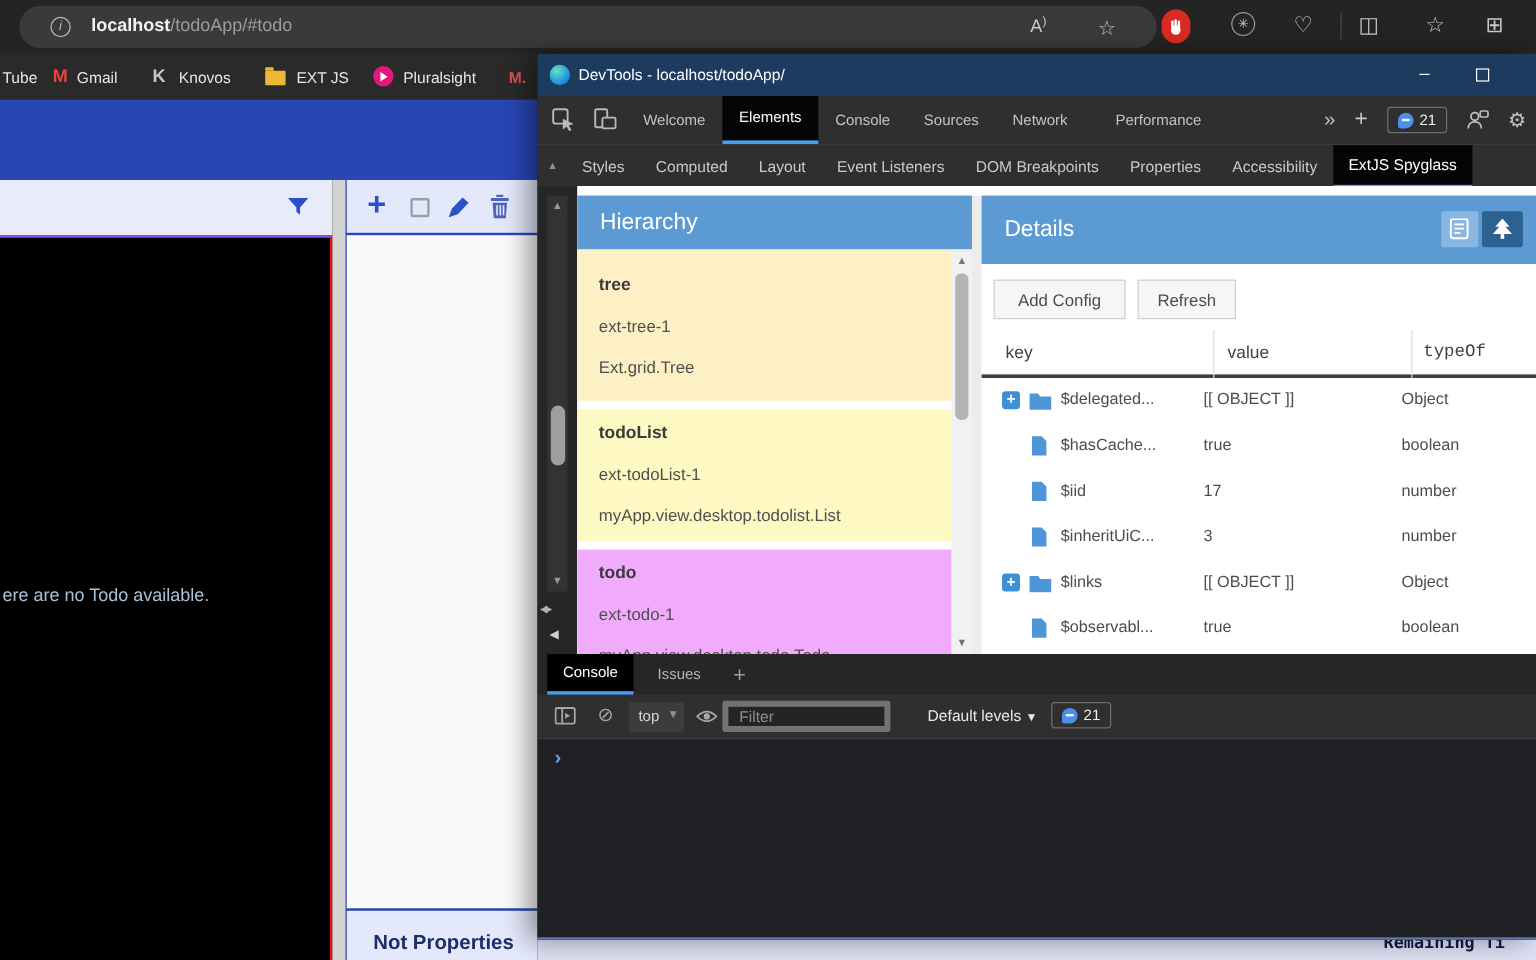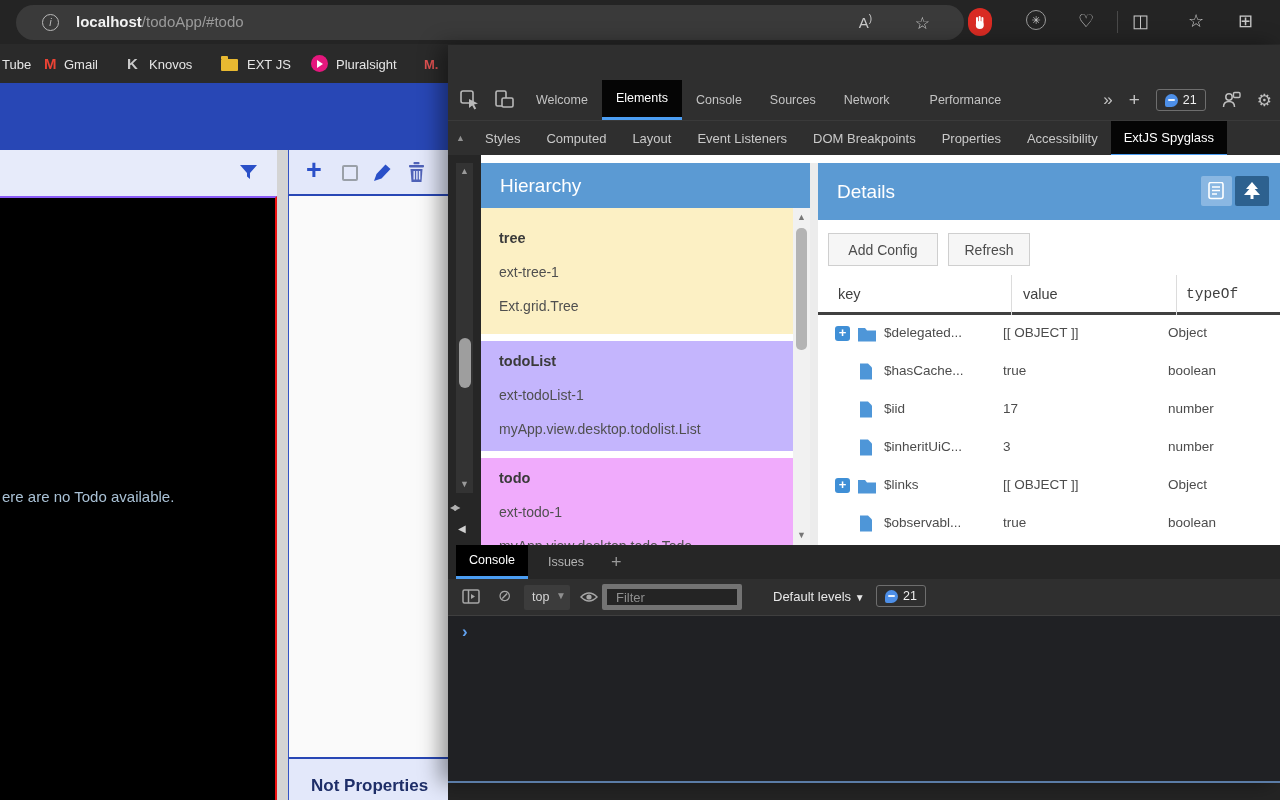--- a/index.html
+++ b/index.html
@@ -204,23 +204,32 @@
       <rect x="5.5" y="9" width="1.4" height="8.5" fill="#e3e8fa"></rect>
       <rect x="8.2" y="9" width="1.4" height="8.5" fill="#e3e8fa"></rect>
       <rect x="10.9" y="9" width="1.4" height="8.5" fill="#e3e8fa"></rect>
     </svg>
   </div>
   <div class="abs mid-content"></div>
   <div class="abs mid-bottom">
     <div class="abs notcomp">Not Properties</div>
   </div>
 
+  <div class="abs bottom-strip">
+    <div class="abs remaining">Remaining Ti</div>
+  </div>
 
   <div class="abs dt">
 
+    <div class="abs dt-title">
+      <div class="abs edge-logo"></div>
+      <div class="abs dt-title-text">DevTools - localhost/todoApp/</div>
+      <div class="abs win-min">–</div>
+      <div class="abs win-max"></div>
+    </div>
 
     <div class="abs dt-toolbar">
       <svg class="abs tb-ic" style="left:12px;" width="20" height="20" viewBox="0 0 20 20">
         <rect x="1" y="1" width="12" height="12" rx="2" fill="none" stroke="#b9b9b9" stroke-width="1.6"></rect>
         <polygon points="9,9 18,13.4 14,14.6 16.2,18.4 14.4,19.4 12.2,15.6 9,18" fill="#b9b9b9"></polygon>
       </svg>
       <svg class="abs tb-ic" style="left:46px;" width="20" height="20" viewBox="0 0 20 20">
         <rect x="2" y="1" width="10" height="15" rx="1.5" fill="none" stroke="#b9b9b9" stroke-width="1.6"></rect>
         <rect x="8" y="8" width="11" height="9" rx="1.5" fill="#2f2f2f" stroke="#b9b9b9" stroke-width="1.6"></rect>
       </svg>
@@ -277,21 +286,21 @@
       <div class="abs hi-header">
         <div class="abs panel-title" style="line-height:45px;">Hierarchy</div>
       </div>
 
       <div class="abs hi-body">
         <div class="hi-card" style="top:0;height:126px;background:#fcf0c4;">
           <div class="hi-ref" style="top:22px;">tree</div>
           <div class="hi-line" style="top:56px;">ext-tree-1</div>
           <div class="hi-line" style="top:90px;">Ext.grid.Tree</div>
         </div>
-        <div class="hi-card" style="top:133px;height:110px;background:#c4b5fd;">
+        <div class="hi-card" style="top:133px;height:110px;background:#fef9c3;">
           <div class="hi-ref" style="top:12px;">todoList</div>
           <div class="hi-line" style="top:46px;">ext-todoList-1</div>
           <div class="hi-line" style="top:80px;">myApp.view.desktop.todolist.List</div>
         </div>
         <div class="hi-card" style="top:250px;height:95px;background:#f0abfc;padding-left:44px;">
           <div class="hi-ref" style="top:12px;">todo</div>
           <div class="hi-line" style="top:46px;">ext-todo-1</div>
           <div class="hi-line" style="top:80px;">myApp.view.desktop.todo.Todo</div>
         </div>
         <div class="abs hi-sb">

